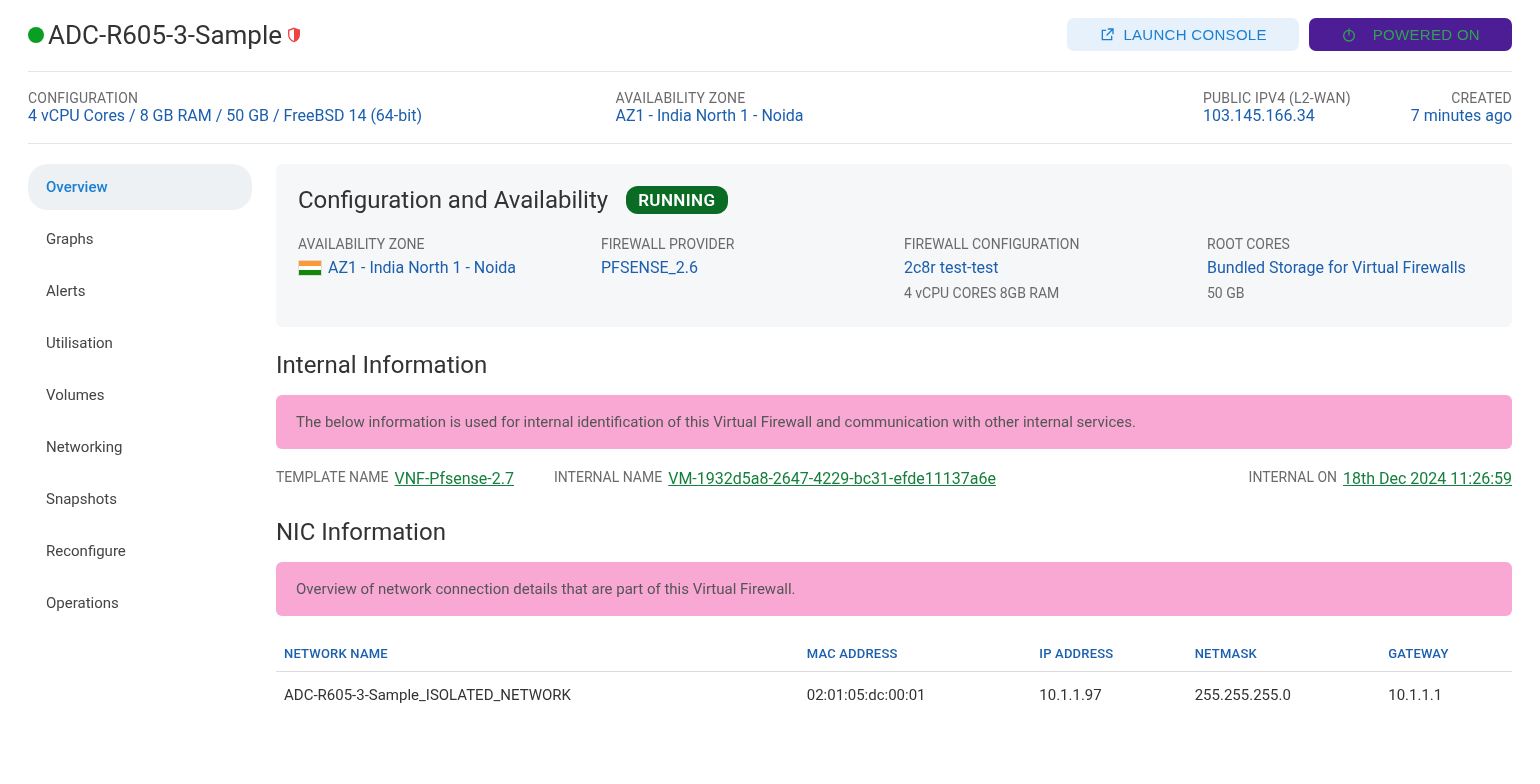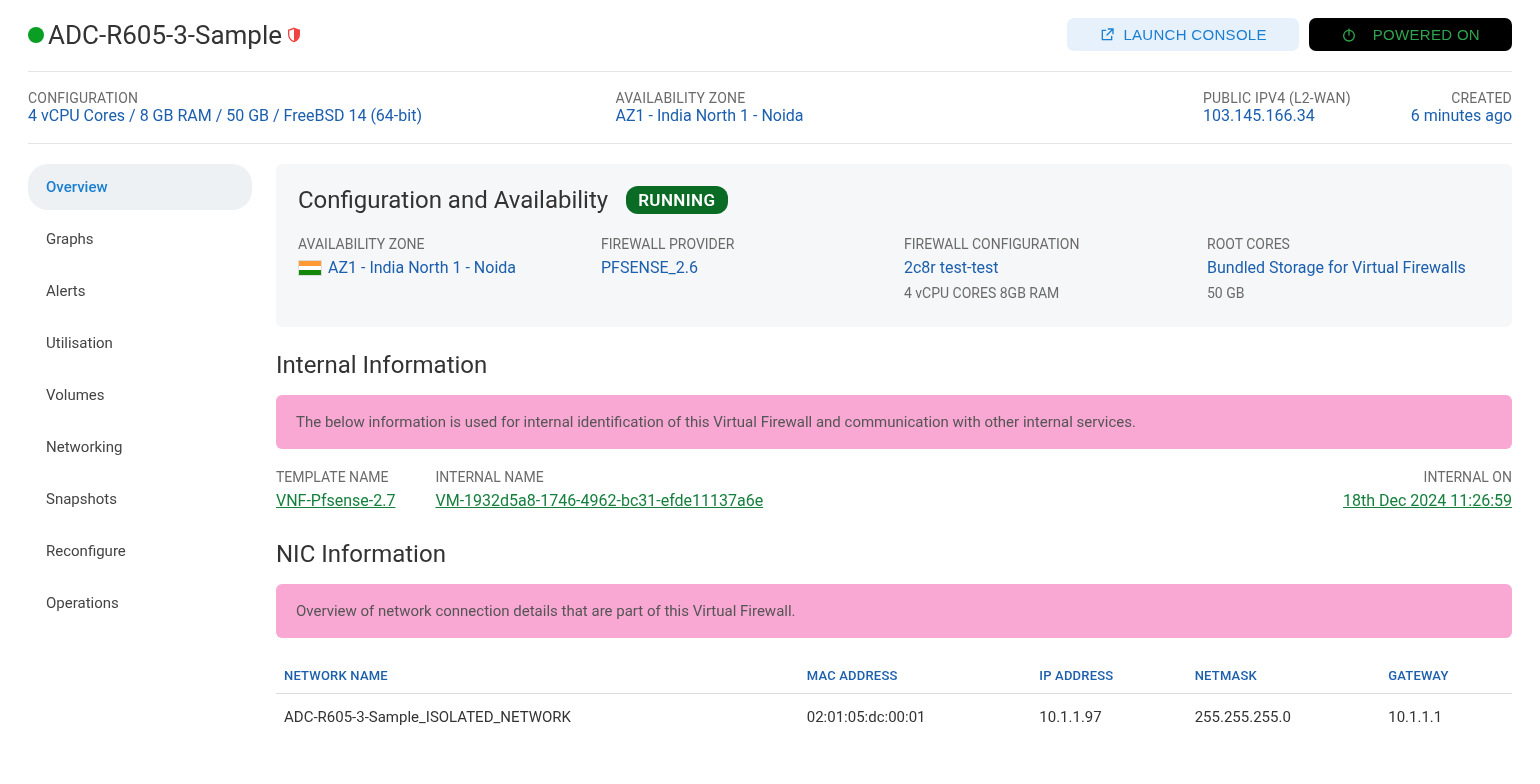--- a/index.html
+++ b/index.html
@@ -6,21 +6,21 @@
   body { font-family: "Segoe UI", -apple-system, Roboto, sans-serif; background: #fff; color: #333; }
   .container { padding: 18px 28px; }
   .header-row { display: flex; align-items: center; justify-content: space-between; padding-bottom: 20px; border-bottom: 1px solid #e5e5e5; }
   .title-group { display: flex; align-items: center; gap: 4px; }
   .status-dot { width: 16px; height: 16px; border-radius: 50%; background: #0a9e24; }
   .page-title { font-size: 26px; font-weight: 400; color: #333; }
   .shield { width: 16px; height: 18px; }
   .btn-group { display: flex; gap: 10px; }
   .btn { display: inline-flex; align-items: center; gap: 8px; padding: 8px 32px; font-size: 15px; font-weight: 500; border: none; border-radius: 7px; cursor: pointer; letter-spacing: 0.3px; }
   .btn-console { background: #e6f1fb; color: #1b7fd1; }
-  .btn-power { background: #000000; color: #2ea44f; gap: 16px; }
+  .btn-power { background: #4c1d95; color: #2ea44f; gap: 16px; }
   .icn { width: 16px; height: 16px; }
 
   .meta-row { display: flex; gap: 60px; padding: 18px 0; border-bottom: 1px solid #e5e5e5; }
   .meta-item { display: flex; flex-direction: column; }
   .meta-item.grow { flex: 1; }
   .meta-label { font-size: 14px; color: #6b6b6b; letter-spacing: 0.2px; }
   .meta-value { font-size: 16px; color: #1b5fae; }
   .meta-item.right { text-align: right; }
 
   .body-row { display: flex; gap: 24px; padding-top: 20px; }
@@ -39,21 +39,21 @@
   .cfg-label { font-size: 14px; color: #6b6b6b; }
   .cfg-value { font-size: 16px; color: #1b5fae; }
   .cfg-sub { font-size: 14px; color: #6b6b6b; margin-top: 2px; }
   .flag { display: inline-block; width: 24px; height: 16px; vertical-align: middle; margin-right: 6px; background: linear-gradient(#ff9933 0 33%, #fff 33% 67%, #138808 67% 100%); border: 1px solid #ddd; }
   .az-line { display: inline-flex; align-items: center; }
 
   .section-title { font-size: 24px; font-weight: 400; color: #333; margin: 6px 0 16px 0; }
   .info-box { background: #f9a8d4; border-radius: 6px; padding: 18px 20px; color: #555; font-size: 15px; margin-bottom: 20px; }
 
   .ii-grid { display: flex; gap: 40px; margin-bottom: 30px; }
-  .ii-item { display: flex; flex-direction: column; gap: 6px; }
+  .ii-item { display: flex; flex-direction: row; gap: 6px; }
   .ii-item.grow { flex: 1; }
   .ii-item.right { text-align: right; }
   .ii-label { font-size: 14px; color: #6b6b6b; }
   .ii-value { font-size: 16px; color: #15803d; text-decoration: underline; }
 
   table.nic { width: 100%; border-collapse: collapse; margin-top: 6px; }
   table.nic th { text-align: left; font-size: 13px; color: #1b5fae; font-weight: 500; padding: 10px 8px; border-bottom: 1px solid #dcdcdc; letter-spacing: 0.2px; }
   table.nic td { font-size: 15px; color: #333; padding: 14px 8px; }
 </style>
 </head>
@@ -95,21 +95,21 @@
     <div class="meta-item grow">
       <span class="meta-label">AVAILABILITY ZONE</span>
       <span class="meta-value">AZ1 - India North 1 - Noida</span>
     </div>
     <div class="meta-item">
       <span class="meta-label">PUBLIC IPV4 (L2-WAN)</span>
       <span class="meta-value">103.145.166.34</span>
     </div>
     <div class="meta-item right">
       <span class="meta-label">CREATED</span>
-      <span class="meta-value">6 minutes ago</span>
+      <span class="meta-value">7 minutes ago</span>
     </div>
   </div>
 
   <div class="body-row">
     <nav class="sidebar">
       <a class="side-item active">Overview</a>
       <a class="side-item">Graphs</a>
       <a class="side-item">Alerts</a>
       <a class="side-item">Utilisation</a>
       <a class="side-item">Volumes</a>
@@ -153,21 +153,21 @@
 
       <h2 class="section-title">Internal Information</h2>
       <div class="info-box">The below information is used for internal identification of this Virtual Firewall and communication with other internal services.</div>
       <div class="ii-grid">
         <div class="ii-item">
           <span class="ii-label">TEMPLATE NAME</span>
           <span class="ii-value">VNF-Pfsense-2.7</span>
         </div>
         <div class="ii-item grow">
           <span class="ii-label">INTERNAL NAME</span>
-          <span class="ii-value">VM-1932d5a8-1746-4962-bc31-efde11137a6e</span>
+          <span class="ii-value">VM-1932d5a8-2647-4229-bc31-efde11137a6e</span>
         </div>
         <div class="ii-item right">
           <span class="ii-label">INTERNAL ON</span>
           <span class="ii-value">18th Dec 2024 11:26:59</span>
         </div>
       </div>
 
       <h2 class="section-title">NIC Information</h2>
       <div class="info-box">Overview of network connection details that are part of this Virtual Firewall.</div>
       <table class="nic">

